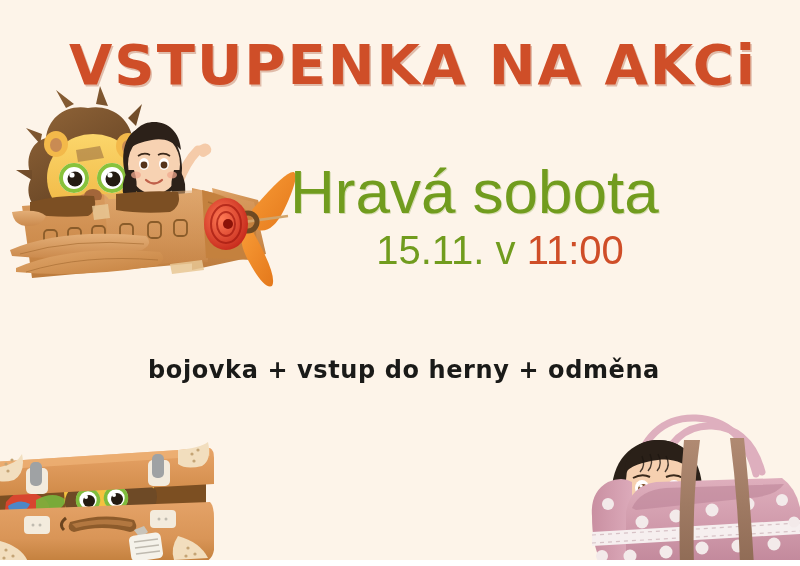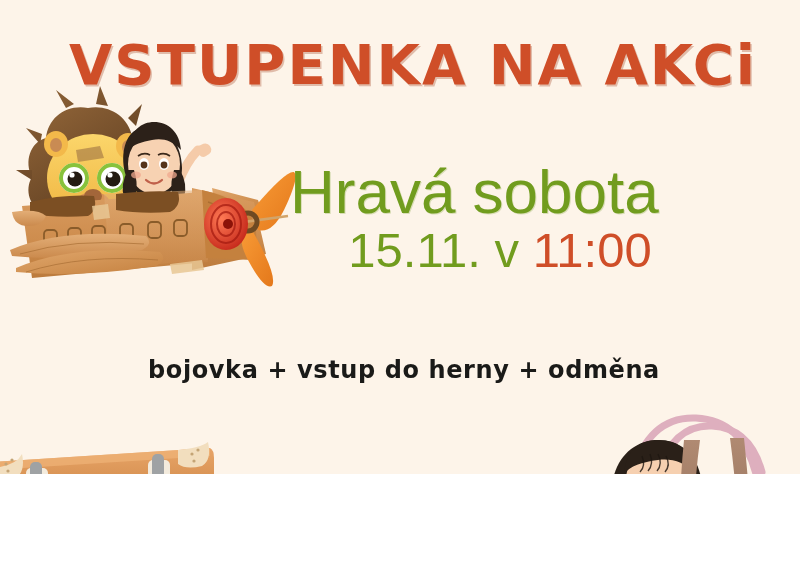--- a/index.html
+++ b/index.html
@@ -5,21 +5,21 @@
   html, body {
     margin: 0;
     padding: 0;
   }
   body {
     font-family: "Liberation Sans", sans-serif;
   }
   #poster {
     position: relative;
     width: 800px;
-    height: 474px;
+    height: 560px;
     overflow: hidden;
     background: #FDF4E9;
   }
 
   
   .title {
     position: absolute;
     left: 0;
     top: 32px;
     width: 800px;
@@ -51,21 +51,21 @@
     z-index: 40;
   }
 
   .event-when {
     position: absolute;
     left: 290px;
     top: 228px;
     width: 420px;
     text-align: center;
     font-family: "Liberation Sans", sans-serif;
-    font-size: 49px;
+    font-size: 40px;
     line-height: 44px;
     color: #719C1E;
     white-space: nowrap;
     z-index: 40;
   }
   .event-when .time {
     color: #CF4E28;
   }
 
   .includes {

